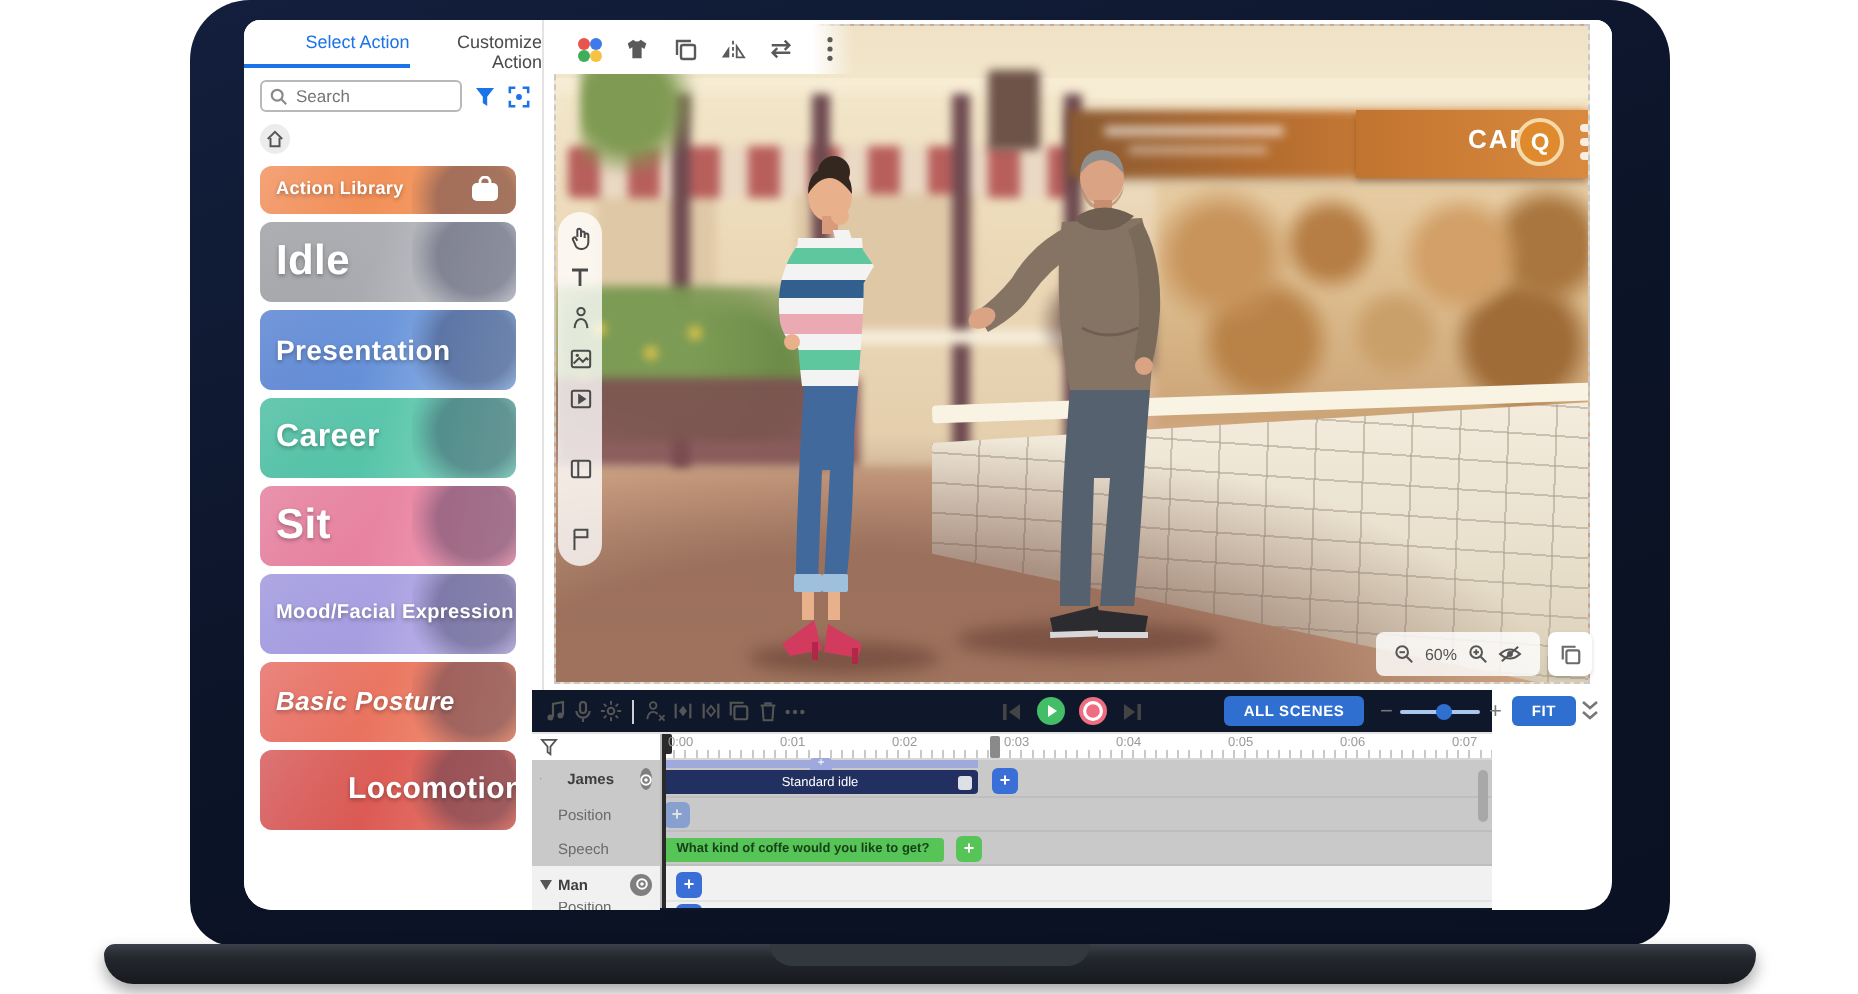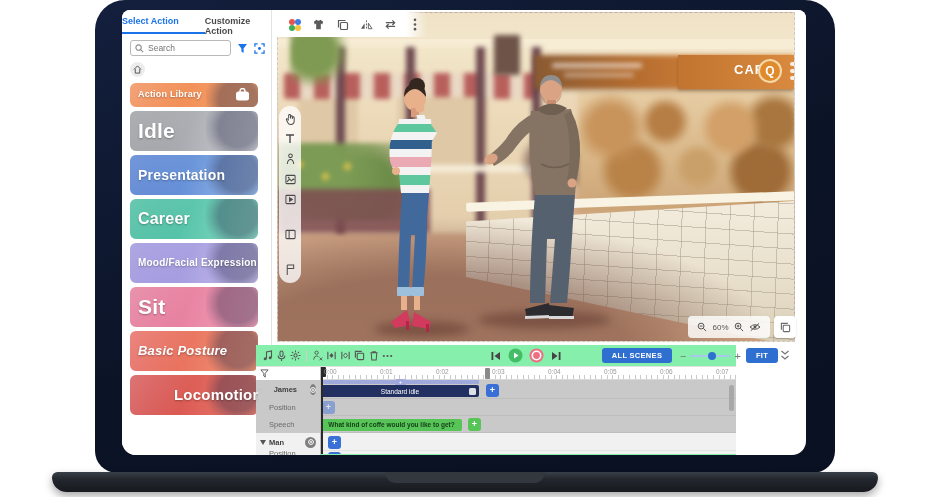--- a/index.html
+++ b/index.html
@@ -19,21 +19,21 @@
     width:160px; height:11px; background:#33373e; border-radius:0 0 12px 12px; }
 
   
   .app { position:absolute; left:27px; top:10px; width:684px; height:445px;
     background:#fff; border-radius:8px 8px 14px 14px; overflow:hidden; }
 
   
   .left-panel { position:absolute; left:0; top:0; width:150px; height:445px;
     background:#fff; border-right:1px solid #e3e3e3; overflow:hidden; }
   .tabs { display:flex; height:24px; align-items:center; }
-  .tab { text-align:left; font-size:9px; font-weight:bold; color:#4a4a4a;
+  .tab { text-align:right; font-size:9px; font-weight:normal; color:#4a4a4a;
     padding-top:6px; height:100%; }
   .tab.active { color:#1a73e8; border-bottom:2px solid #1a73e8; }
   .tab1 { flex:1.25; } .tab2 { flex:1; }
   .search-row { display:flex; align-items:center; gap:6px; padding:6px 6px 4px 8px; }
   .search-box { flex:1; display:flex; align-items:center; gap:4px; height:16px;
     border:1px solid #b9b9b9; border-radius:3px; padding:0 4px; background:#fff; }
   .search-box input { border:none; outline:none; width:70px; font-size:8.5px; color:#444;
     font-family:"Liberation Sans", sans-serif; }
   .home-row { padding:2px 8px 4px; }
   .home-chip { width:15px; height:15px; border-radius:50%; background:#ececec;
@@ -131,21 +131,21 @@
   .side-tools .gap { height:6px; }
 
   .zoom-bar { position:absolute; left:416px; top:306px; width:82px; height:22px;
     background:rgba(255,255,255,.82); border-radius:4px; display:flex; align-items:center;
     justify-content:center; gap:5px; font-size:8px; color:#555; }
   .dup-btn { position:absolute; left:502px; top:306px; width:22px; height:22px;
     background:#fff; border-radius:4px; box-shadow:0 1px 2px rgba(0,0,0,.15);
     display:flex; align-items:center; justify-content:center; }
 
   
-  .timeline { position:absolute; left:134px; top:335px; width:480px; height:110px; background:#86efac; }
+  .timeline { position:absolute; left:144px; top:335px; width:480px; height:110px; background:#0f172a; }
   .tl-header { position:relative; height:22px; border-bottom:1px solid #e2e2e2; }
   .tl-tools { position:absolute; left:6px; top:3px; display:flex; align-items:center; gap:3px; }
   .tl-tools .ic { width:11px; height:15px; display:flex; align-items:center; justify-content:center; }
   .tl-divider { width:1px; height:12px; background:#cfcfcf; margin:0 2px; }
   .transport { position:absolute; left:234px; top:3px; display:flex; align-items:center; gap:6px; }
   .btn-blue { position:absolute; top:3px; height:15px; background:#2e6fd0; color:#fff;
     font-size:7.5px; font-weight:bold; border:none; border-radius:3px; display:flex;
     align-items:center; justify-content:center; letter-spacing:.3px; }
   .all-scenes { left:346px; width:70px; }
   .fit { left:490px; width:32px; }
@@ -265,29 +265,29 @@
             <div class="cat h-md" style="background: linear-gradient(100deg, rgb(63, 111, 202), rgb(157, 192, 236));">
               <div class="sheen"></div>
               <div class="blob"></div>
               <span class="lbl" style="font-size: 14px;">Presentation</span>
             </div>
             <div class="cat h-md" style="background: linear-gradient(100deg, rgb(46, 179, 146), rgb(143, 220, 200));">
               <div class="sheen"></div>
               <div class="blob"></div>
               <span class="lbl" style="font-size: 16px;">Career</span>
             </div>
+            <div class="cat h-md" style="background: linear-gradient(100deg, rgb(224, 106, 142), rgb(242, 164, 187));">
+              <div class="sheen"></div>
+              <div class="blob"></div>
+              <span class="lbl" style="font-size: 21px;">Sit</span>
+            </div>
             <div class="cat h-md" style="background: linear-gradient(100deg, rgb(143, 134, 216), rgb(200, 191, 236));">
               <div class="sheen"></div>
               <div class="blob"></div>
               <span class="lbl" style="font-size: 10px;">Mood/Facial Expression</span>
-            </div>
-            <div class="cat h-md" style="background: linear-gradient(100deg, rgb(224, 106, 142), rgb(242, 164, 187));">
-              <div class="sheen"></div>
-              <div class="blob"></div>
-              <span class="lbl" style="font-size: 21px;">Sit</span>
             </div>
             <div class="cat h-md" style="background: linear-gradient(100deg, rgb(226, 87, 78), rgb(242, 154, 120));">
               <div class="sheen"></div>
               <div class="blob"></div>
               <span class="lbl" style="font-size: 13px; font-style: italic;">Basic Posture</span>
             </div>
             <div class="cat h-md" style="background: linear-gradient(100deg, rgb(207, 64, 64), rgb(236, 128, 112));">
               <div class="sheen"></div>
               <div class="blob"></div>
               <span class="lbl" style="font-size: 15px; padding-left: 44px;">Locomotion</span>

